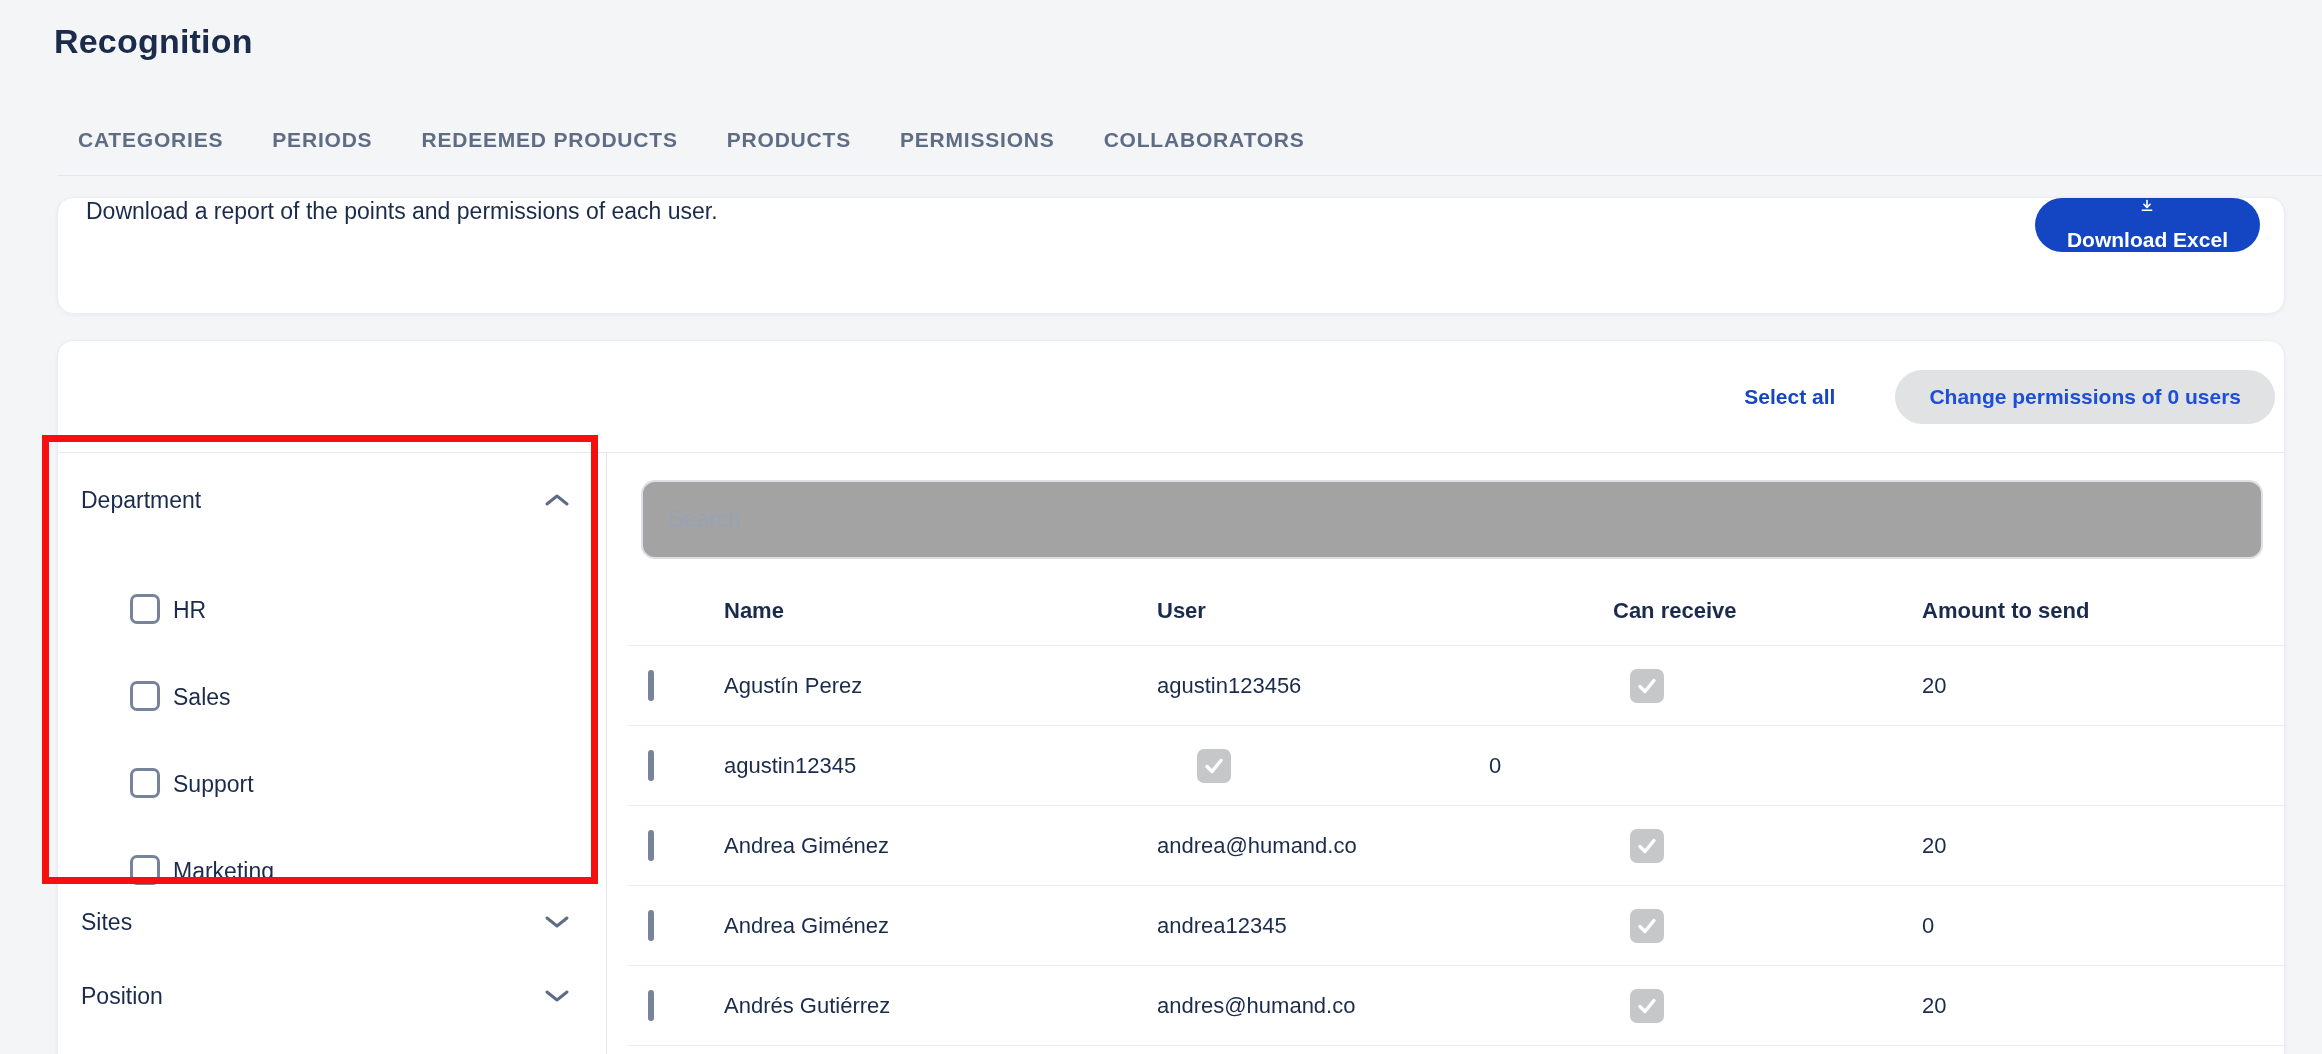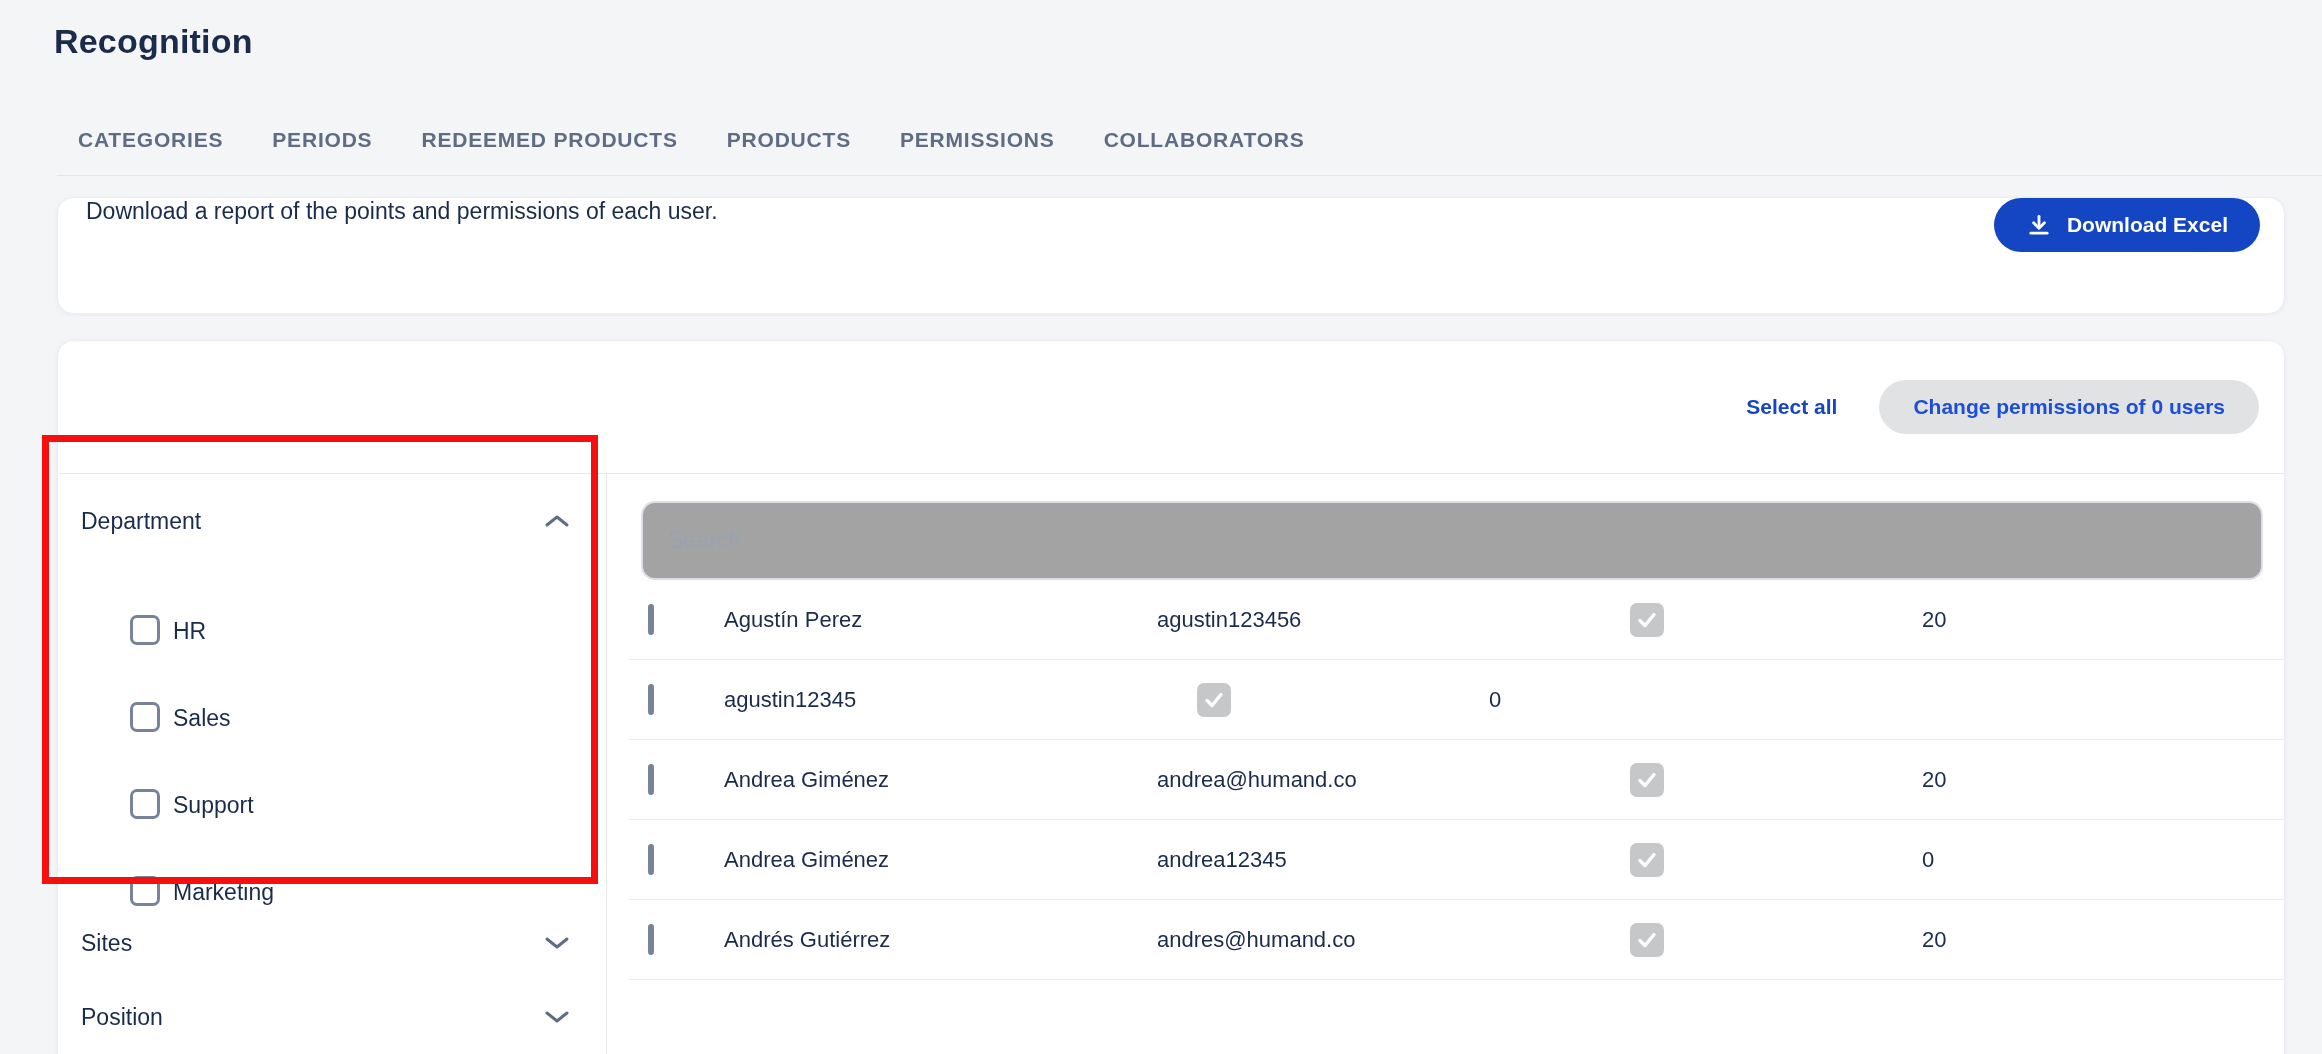--- a/index.html
+++ b/index.html
@@ -41,28 +41,28 @@
   .report-card {
     top:197px; height:117px;
     display:flex; align-items:flex-start; justify-content:space-between;
     padding:0 24px 0 28px;
   }
   .report-text { font-size:23px; }
   .download-btn {
     height:54px; padding:0 32px; border:none; border-radius:27px;
     background:var(--primary-blue, #1446C3); color:#fff;
     font-family:inherit; font-size:21px; font-weight:700;
-    display:flex; align-items:center; gap:15px; cursor:pointer;
+    display:flex; align-items:center; gap:15px; cursor:pointer;flex-direction:column;
   }
 
   .main-card { top:340px; height:762px; overflow:hidden; }
 
   .toolbar {
-    height:133px; display:flex; align-items:center; justify-content:flex-end;
-    gap:42px; padding-right:25px; border-bottom:1px solid #E6E8EC;
+    height:112px; display:flex; align-items:center; justify-content:flex-end;
+    gap:60px; padding-right:9px; border-bottom:1px solid #E6E8EC;
   }
   .select-all {
     color:var(--primary-blue, #1446C3);
     font-size:21px; font-weight:700; cursor:pointer;
   }
   .change-btn {
     height:54px; padding:0 34px; border:none; border-radius:27px;
     background:#E1E2E3; color:#1d4ed8;
     font-family:inherit; font-size:21px; font-weight:600;
   }
@@ -228,20 +228,27 @@
       </div>
 
     </aside>
 
     <div class="table-col">
 
       <div class="search-box">
         <input class="search-input" type="text" placeholder="Search" style="">
       </div>
 
+      <div class="thead">
+        <span class="cell-check"></span>
+        <span class="cell-name">Name</span>
+        <span class="cell-user">User</span>
+        <span class="cell-receive">Can receive</span>
+        <span class="cell-amount">Amount to send</span>
+      </div>
 
         <div class="trow">
           <span class="cell-check">
             <span class="checkbox"></span>
           </span>
           <span class="cell-name">Agustín Perez</span>
           <span class="cell-user">agustin123456</span>
           <span class="cell-receive">
             <span class="checkbox-checked-disabled">
               <svg width="22" height="22" viewBox="0 0 22 22" fill="none" stroke="#fff" stroke-width="3.4" stroke-linecap="round" stroke-linejoin="round">

